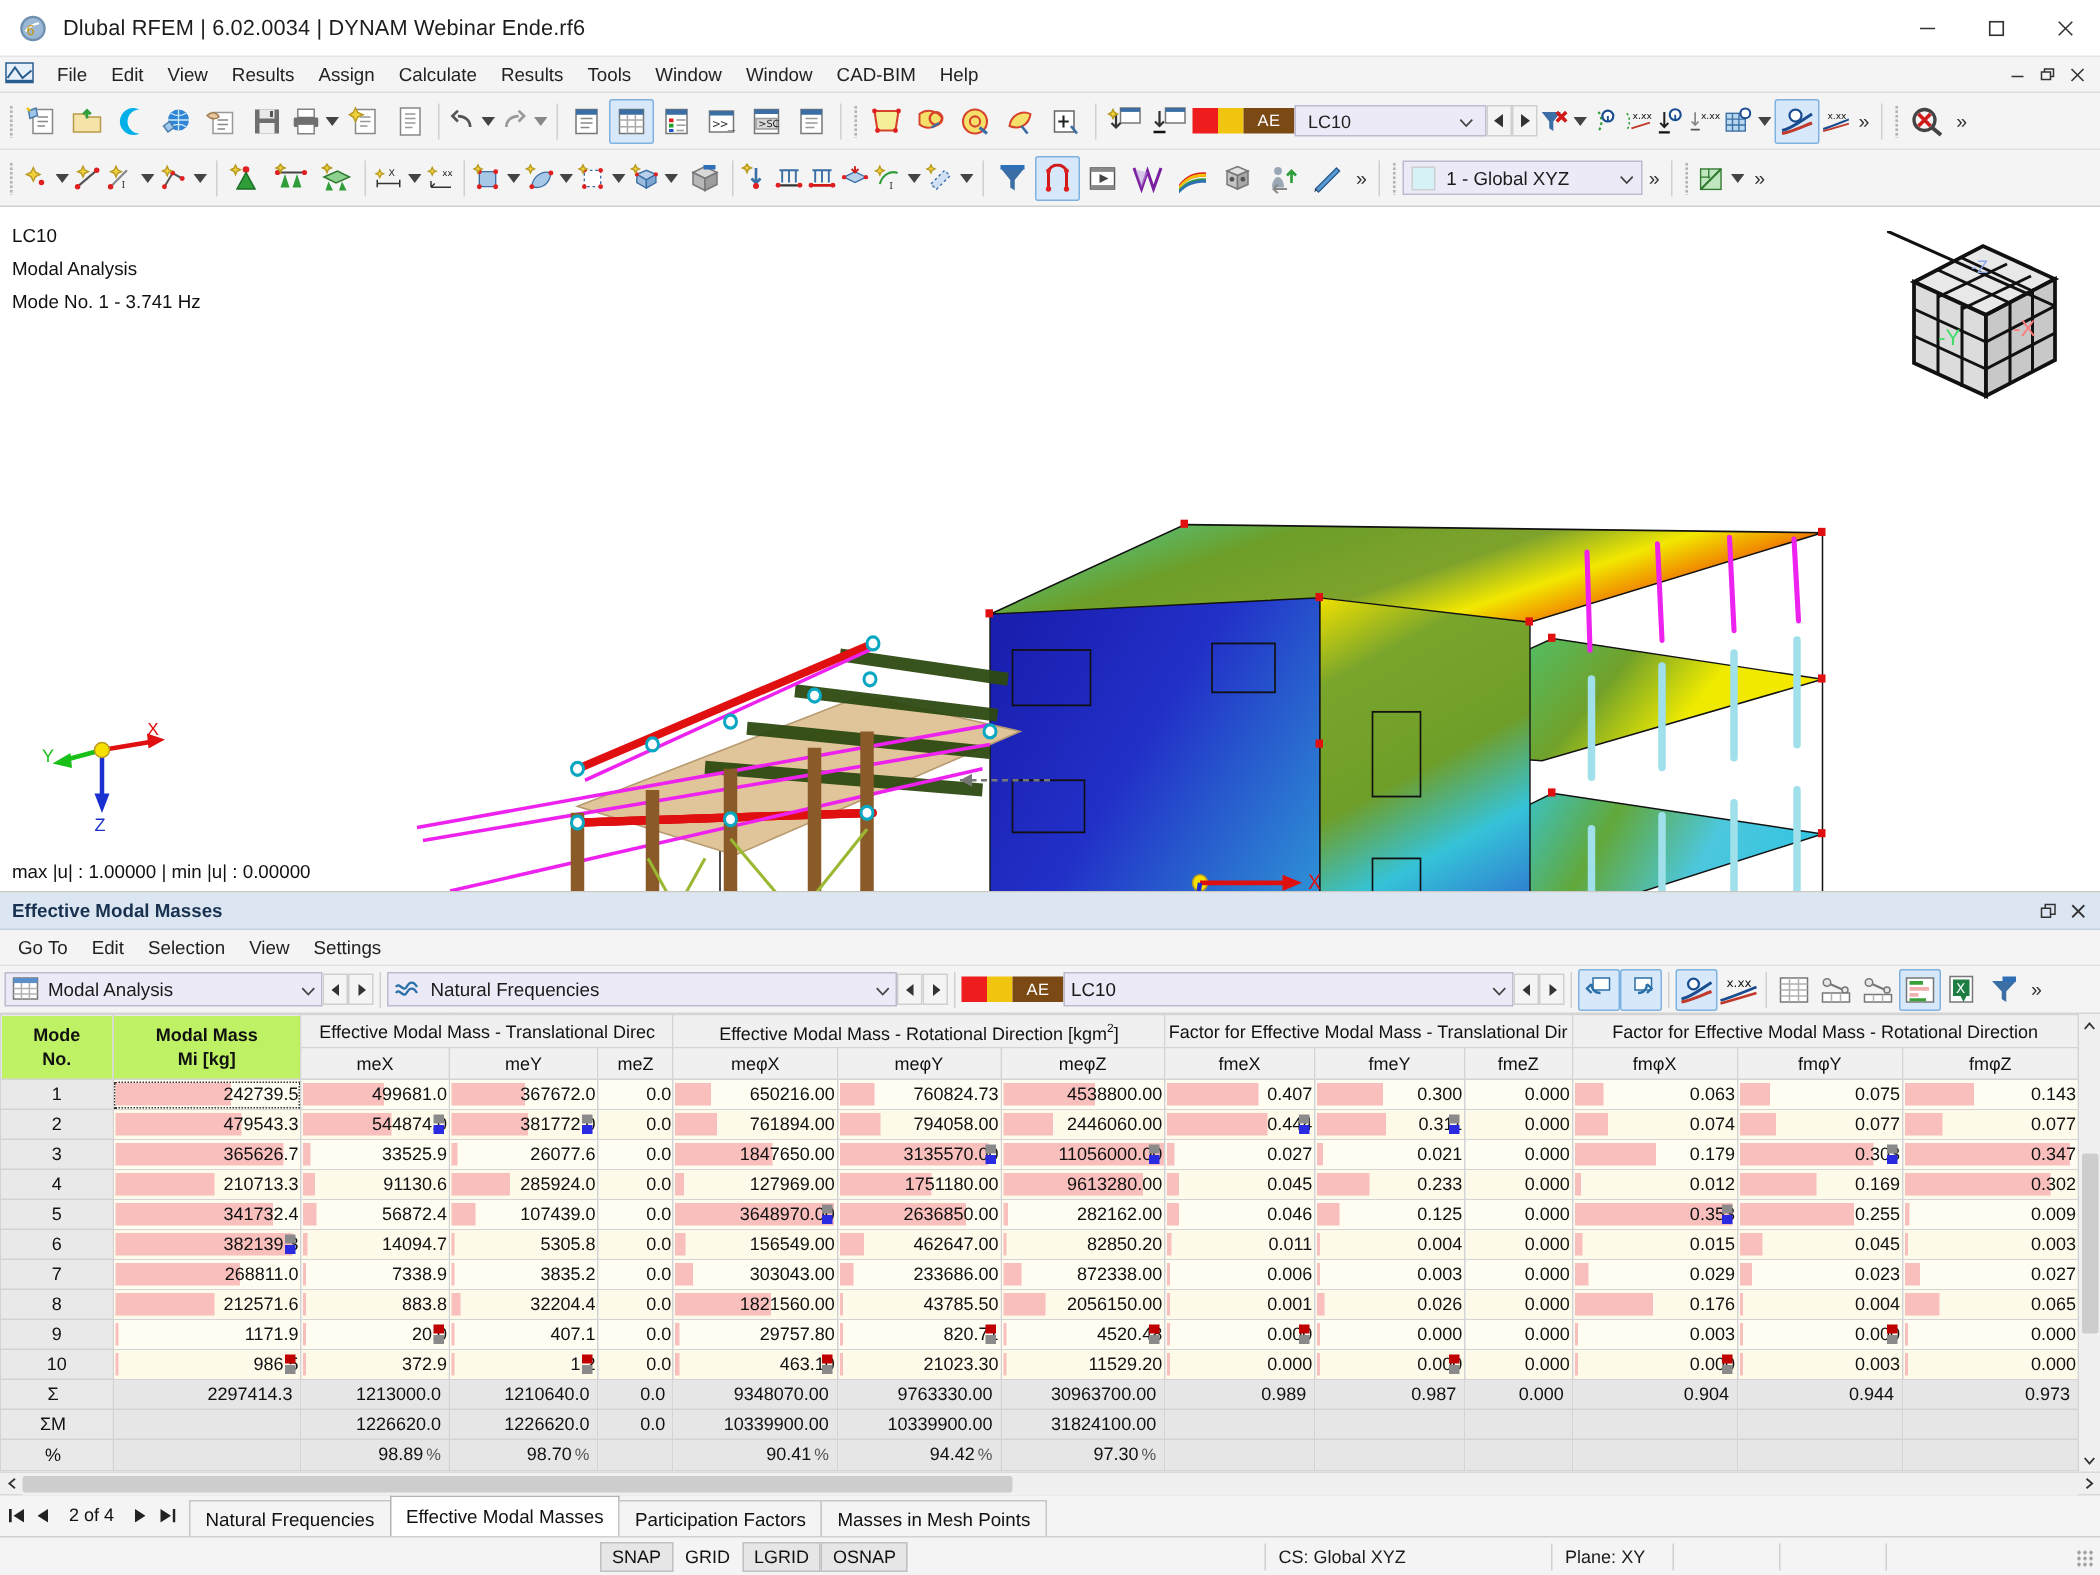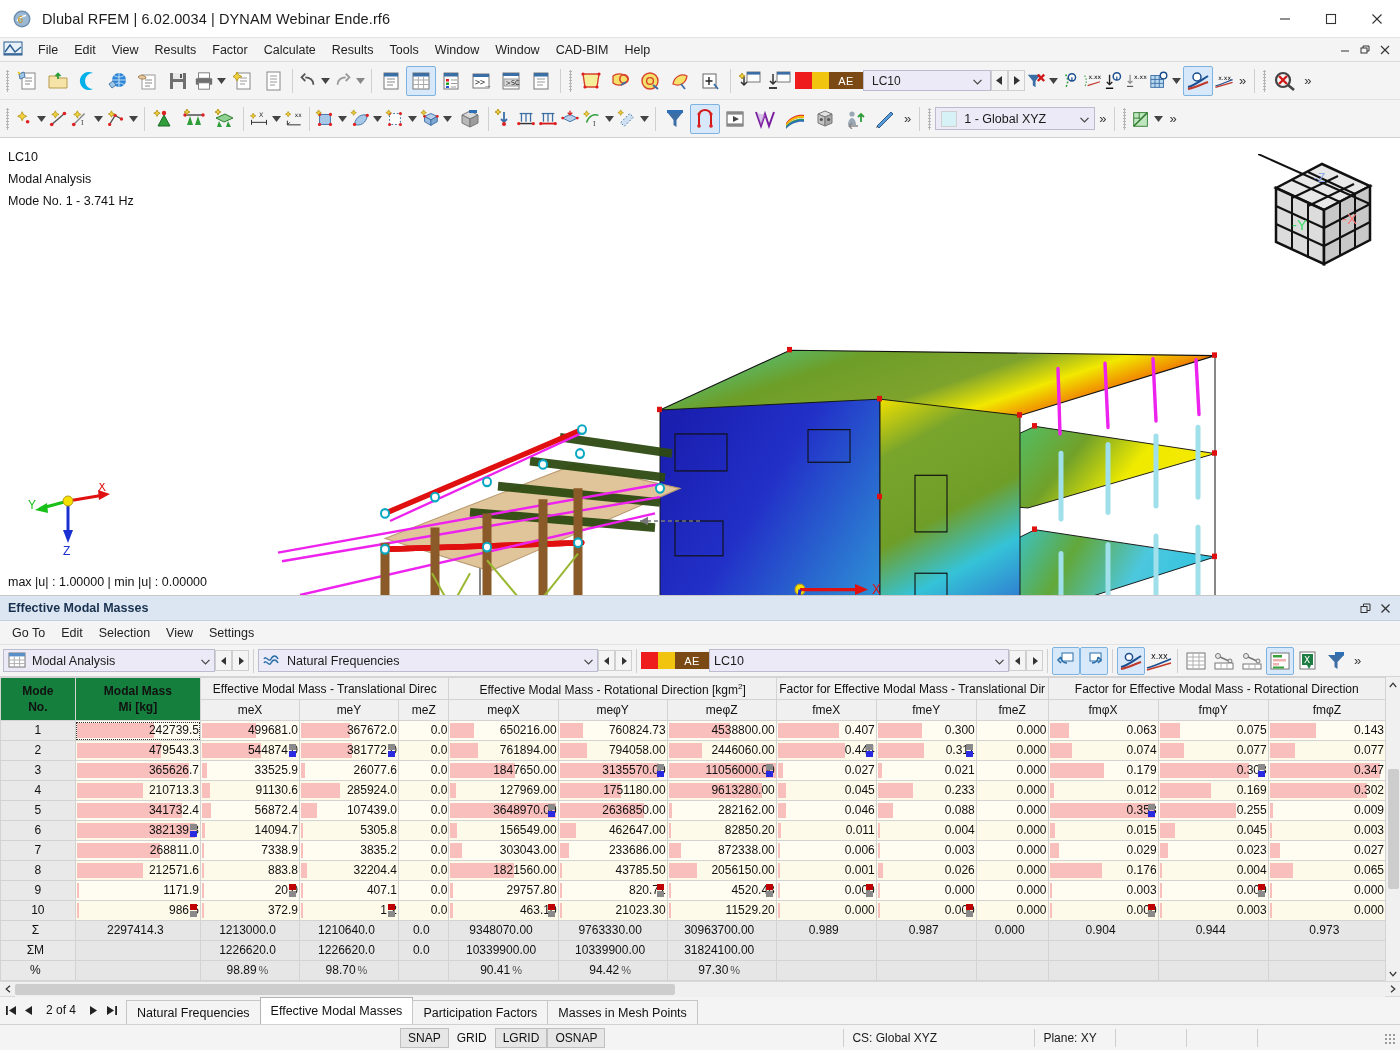--- a/index.html
+++ b/index.html
@@ -142,35 +142,35 @@
     overflow: hidden; white-space: nowrap;
   }
   thead th.grp {
     background: #f0f0f0; font-weight: normal; text-align: center;
     height: 19px; line-height: 18px; border-bottom: 1px solid #d3d3d3;
   }
   thead th.sub {
     background: #f0f0f0; font-weight: normal; text-align: center;
     height: 21px; line-height: 20px;
   }
-  thead th.corner { background: #15803d; }
+  thead th.corner { background: #bef264; }
   td.rowhdr { background: #e9e9e9; text-align: center; }
   td.num { position: relative; text-align: right; padding-right: 5px; background: #fffdf0; }
   tbody tr:nth-child(even) td.num { background: #fefaea; }
   tbody tr:nth-child(odd) td.num { background: #fffdf2; }
   td.num .bar {
     position: absolute; left: 1px; top: 2px; bottom: 2px;
     background: #f7b4b4; opacity: .85;
   }
   td.num .val { position: relative; z-index: 2; padding-right: 1px; }
   td.num .flagwrap { position: absolute; right: 3px; top: 3px; z-index: 3; width: 7px; height: 14px; }
   td.num .flag { position:absolute; left:0; width: 7px; height: 6px; }
   td.num .flag.t { top: 0; }
   td.num .flag.b { top: 7px; }
-  tr.sum td { background: #e6e6e6 !important; text-align: center; padding-right: 5px; }
+  tr.sum td { background: #e6e6e6 !important; text-align: right; padding-right: 5px; }
   tr.sum td.rowhdr { text-align: center; background: #e9e9e9 !important; }
   td.selcell { outline: 1px dotted #333; outline-offset: -2px; }
   td.pct .pctmark { font-size: 11px; color: #555; padding-left: 2px; }
 
   .vscroll {
     width: 15px; background: #f0f0f0; border-left: 1px solid #d3d3d3;
     display: flex; flex-direction: column; align-items: center; justify-content: space-between;
     flex: 0 0 auto;
   }
   .vs-arrow { width: 15px; height: 15px; display: flex; align-items: center; justify-content: center; font-size: 9px; color: #444; background: #f0f0f0; }
@@ -253,21 +253,21 @@
       <svg width="22" height="18" viewBox="0 0 22 18">
         <rect x="2" y="2" width="18" height="13" fill="#e8f1fa" stroke="#2a5d8f" stroke-width="1"></rect>
         <path d="M3 12 L8 5 L13 12 L19 7" stroke="#2a5d8f" stroke-width="1.4" fill="none"></path>
         <line x1="2" y1="14" x2="20" y2="14" stroke="#2a5d8f" stroke-width="1.6"></line>
       </svg>
     </span>
     <div class="menu-item">File</div>
     <div class="menu-item">Edit</div>
     <div class="menu-item">View</div>
     <div class="menu-item">Results</div>
-    <div class="menu-item">Factor</div>
+    <div class="menu-item">Assign</div>
     <div class="menu-item">Calculate</div>
     <div class="menu-item">Results</div>
     <div class="menu-item">Tools</div>
     <div class="menu-item">Window</div>
     <div class="menu-item">Window</div>
     <div class="menu-item">CAD-BIM</div>
     <div class="menu-item">Help</div>
     <div class="mdi-btns">
       <div class="mdi-btn">
         <svg width="10" height="10" viewBox="0 0 10 10">
@@ -1546,21 +1546,21 @@
                 <td class="num"><span class="bar" style="width: 9%;"></span><span class="val">56872.4</span></td>
                 <td class="num"><span class="bar" style="width: 16%;"></span><span class="val">107439.0</span></td>
                 <td class="num"><span class="val">0.0</span></td>
                 <td class="num"><span class="bar" style="width: 98%;"></span><span class="val">3648970.00</span><span class="flagwrap">
                     <span class="flag t" style="background: rgb(138, 138, 138);"></span>
                     <span class="flag b" style="background: rgb(42, 42, 224);"></span>
                   </span></td>
                 <td class="num"><span class="bar" style="width: 78%;"></span><span class="val">2636850.00</span></td>
                 <td class="num"><span class="bar" style="width: 3%;"></span><span class="val">282162.00</span></td>
                 <td class="num"><span class="bar" style="width: 8%;"></span><span class="val">0.046</span></td>
-                <td class="num"><span class="bar" style="width: 15%;"></span><span class="val">0.088</span></td>
+                <td class="num"><span class="bar" style="width: 15%;"></span><span class="val">0.125</span></td>
                 <td class="num"><span class="val">0.000</span></td>
                 <td class="num"><span class="bar" style="width: 97%;"></span><span class="val">0.353</span><span class="flagwrap">
                     <span class="flag t" style="background: rgb(138, 138, 138);"></span>
                     <span class="flag b" style="background: rgb(42, 42, 224);"></span>
                   </span></td>
                 <td class="num"><span class="bar" style="width: 70%;"></span><span class="val">0.255</span></td>
                 <td class="num"><span class="bar" style="width: 3%;"></span><span class="val">0.009</span></td>
               </tr>
               <tr>
                 <td class="rowhdr">6</td>

